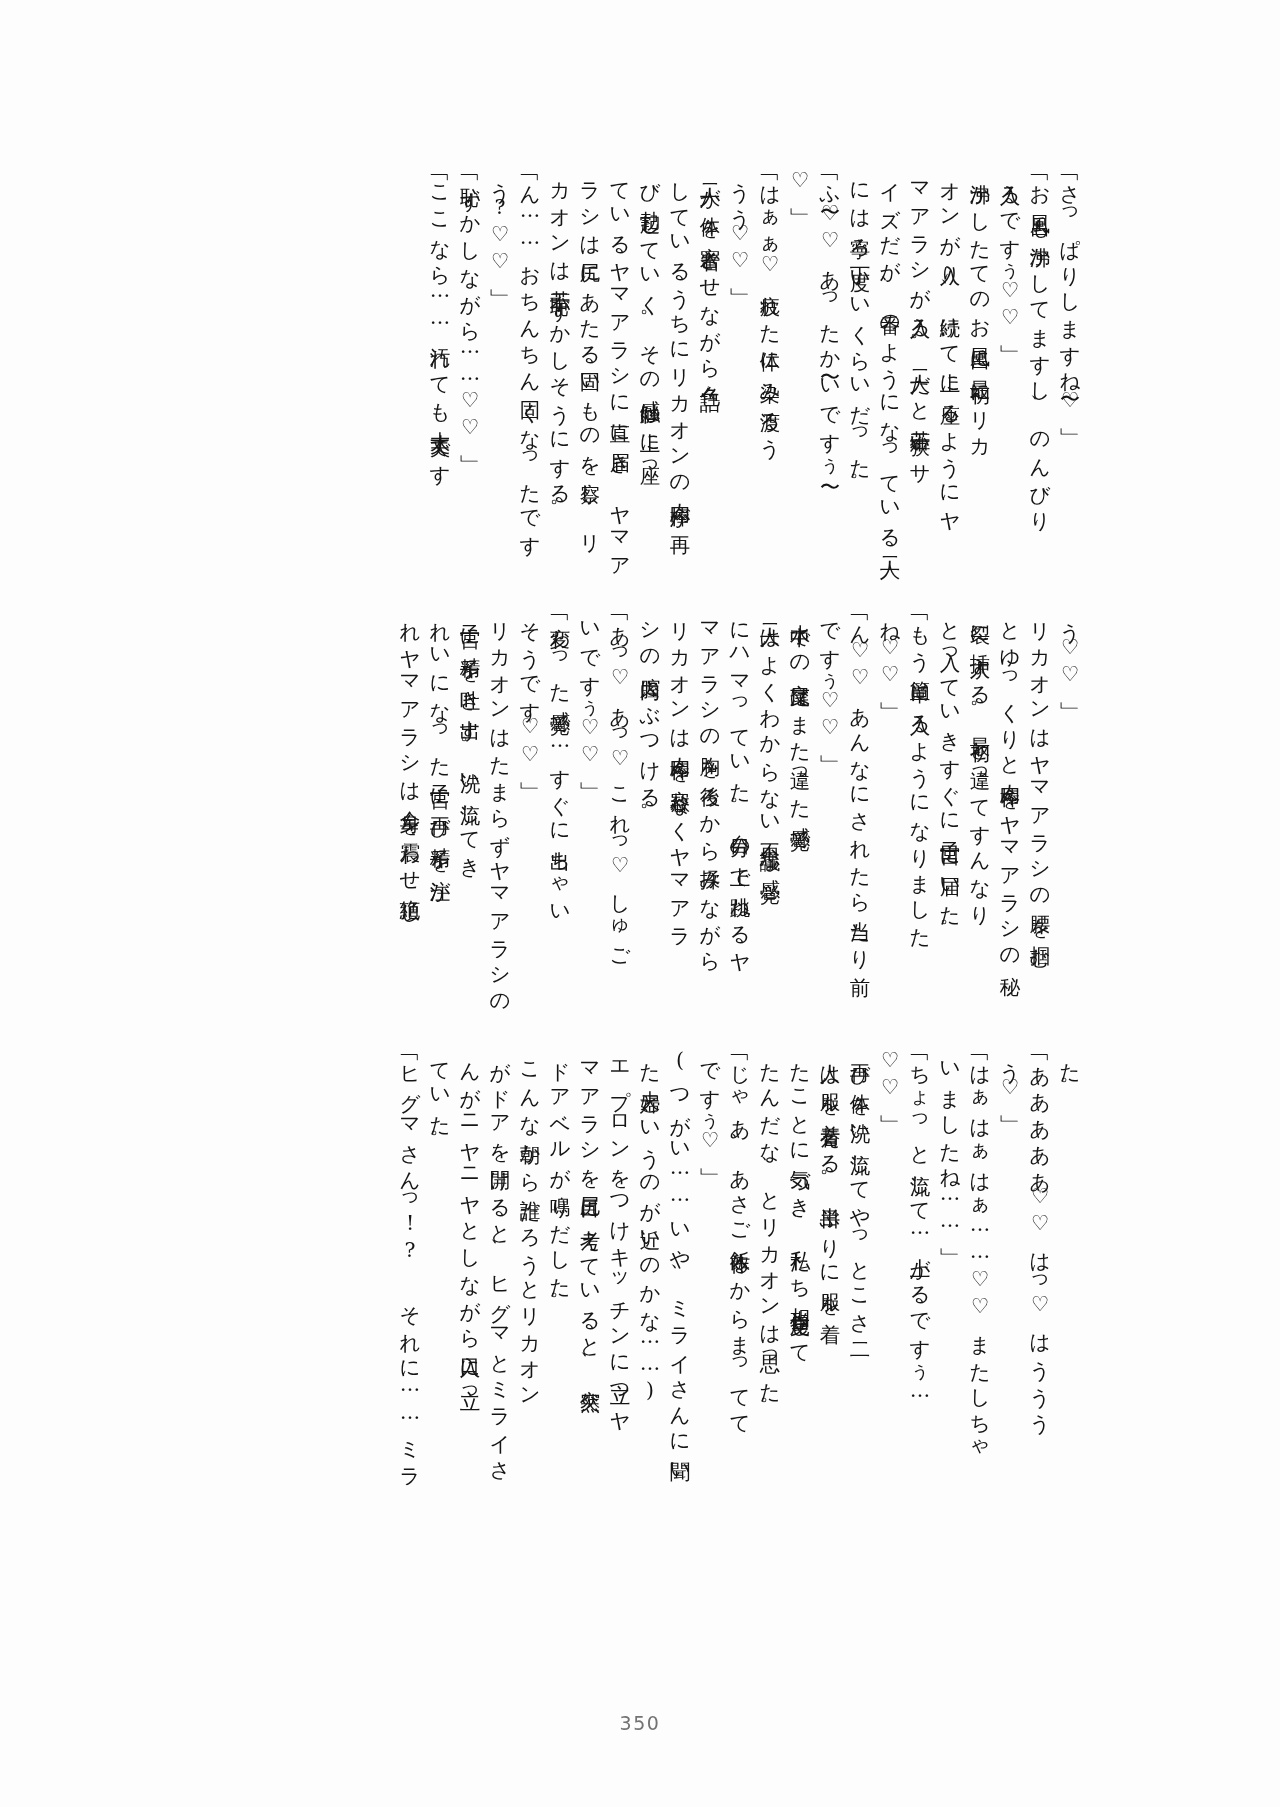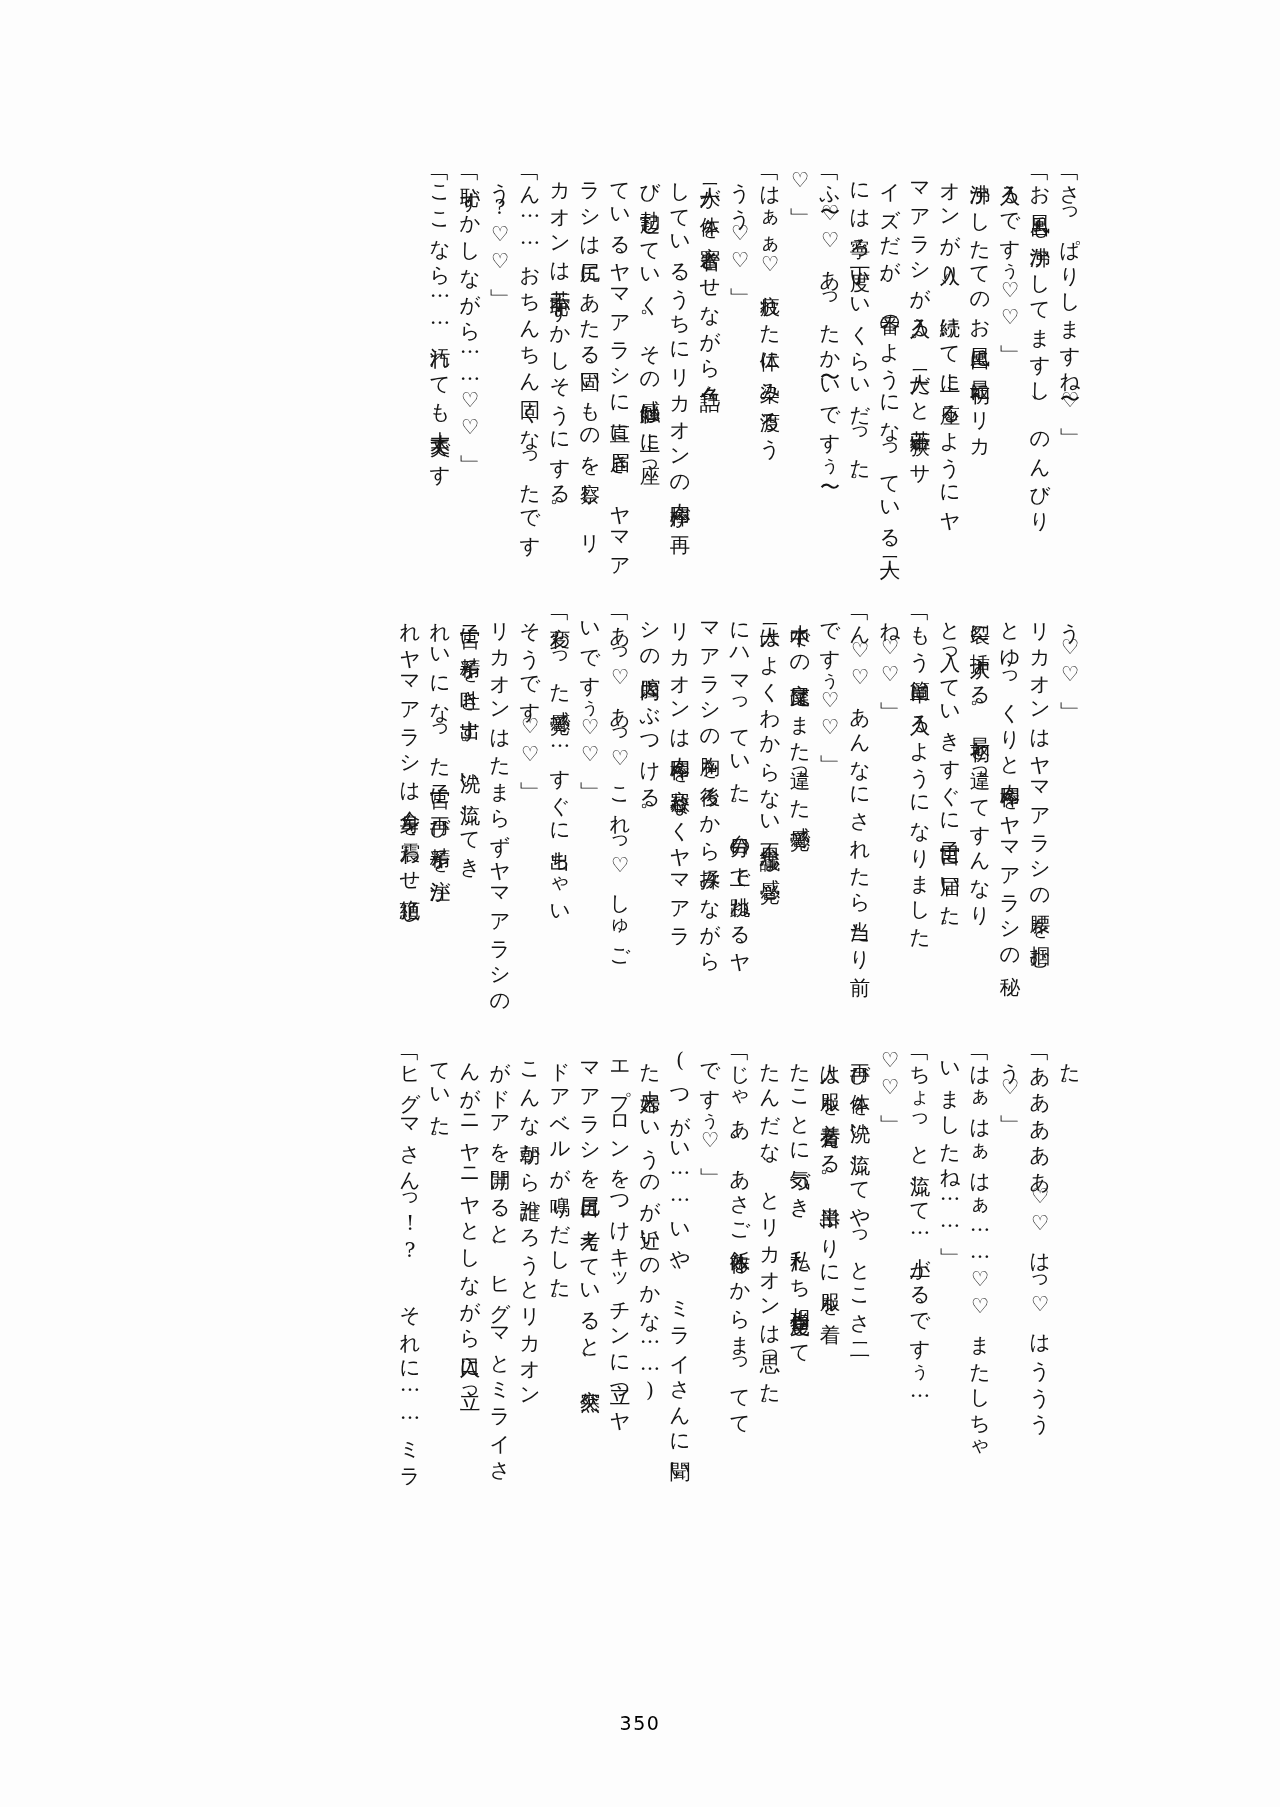--- a/index.html
+++ b/index.html
@@ -58,21 +58,21 @@
   
   #folio {
     position: absolute;
     left: 0;
     top: 1712px;
     width: 1280px;
     text-align: center;
     font-family: "DejaVu Sans", "Liberation Sans", sans-serif;
     font-size: 19px;
     letter-spacing: 1.5px;
-    color: #000000;
+    color: #737373;
   }
 </style>
 </head>
 <body>
 
 <div id="page">
 
   <div class="band" id="band-1">
       <div class="col">「さっぱりしますね〜♡」</div>
       <div class="col">「お風呂も沸かしてますし、のんびり</div>

